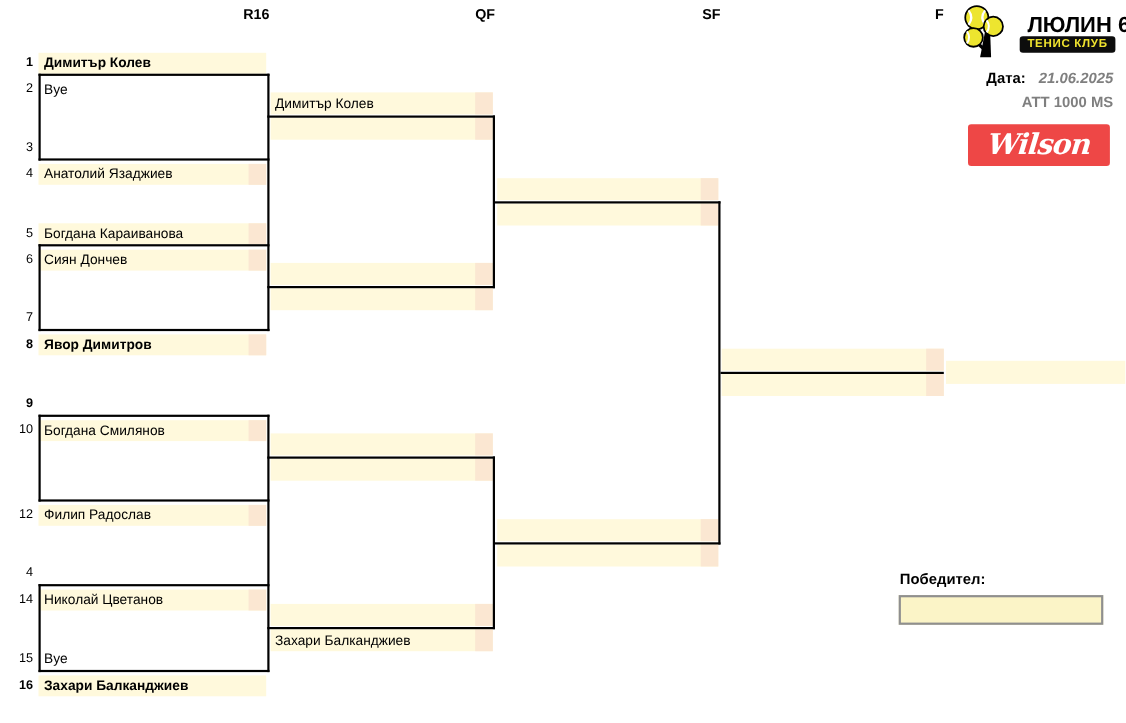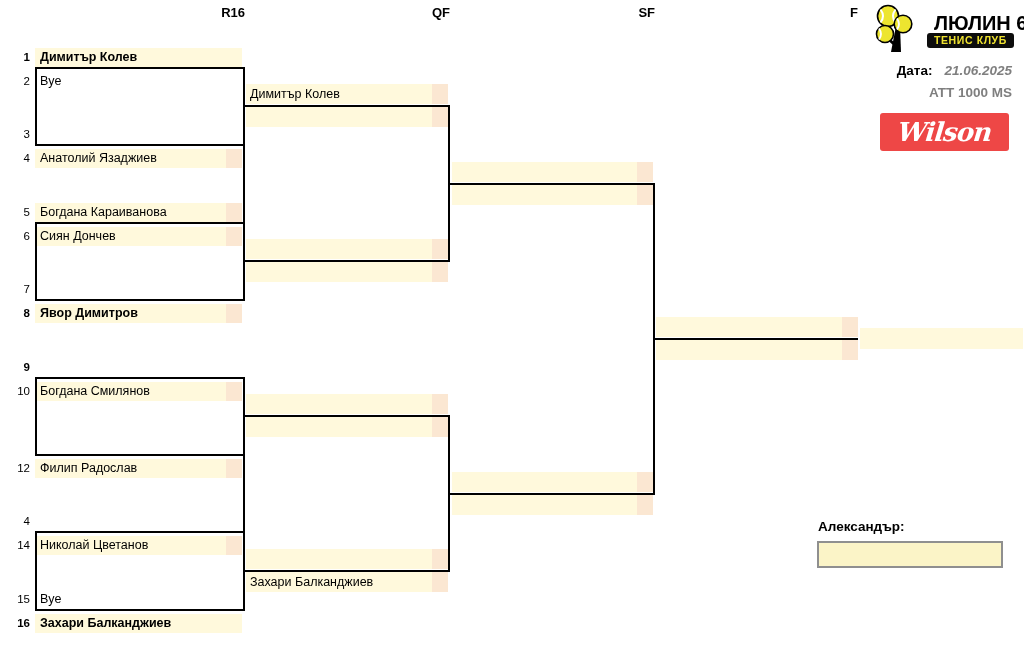--- a/index.html
+++ b/index.html
@@ -172,16 +172,16 @@
 
   <div class="rline" style="left:694px;top:63px">
     <span>Дата:</span><span class="gray dateval">21.06.2025</span>
   </div>
   <div class="rline gray" style="left:694px;top:85px">ATT 1000 MS</div>
 
   <div class="wilson">
     <span>Wilson</span>
   </div>
 
-  <div class="winlabel">Александър:</div>
+  <div class="winlabel">Победител:</div>
   <div class="winbox"><span></span></div>
 
 </div>
 
 </body></html>

